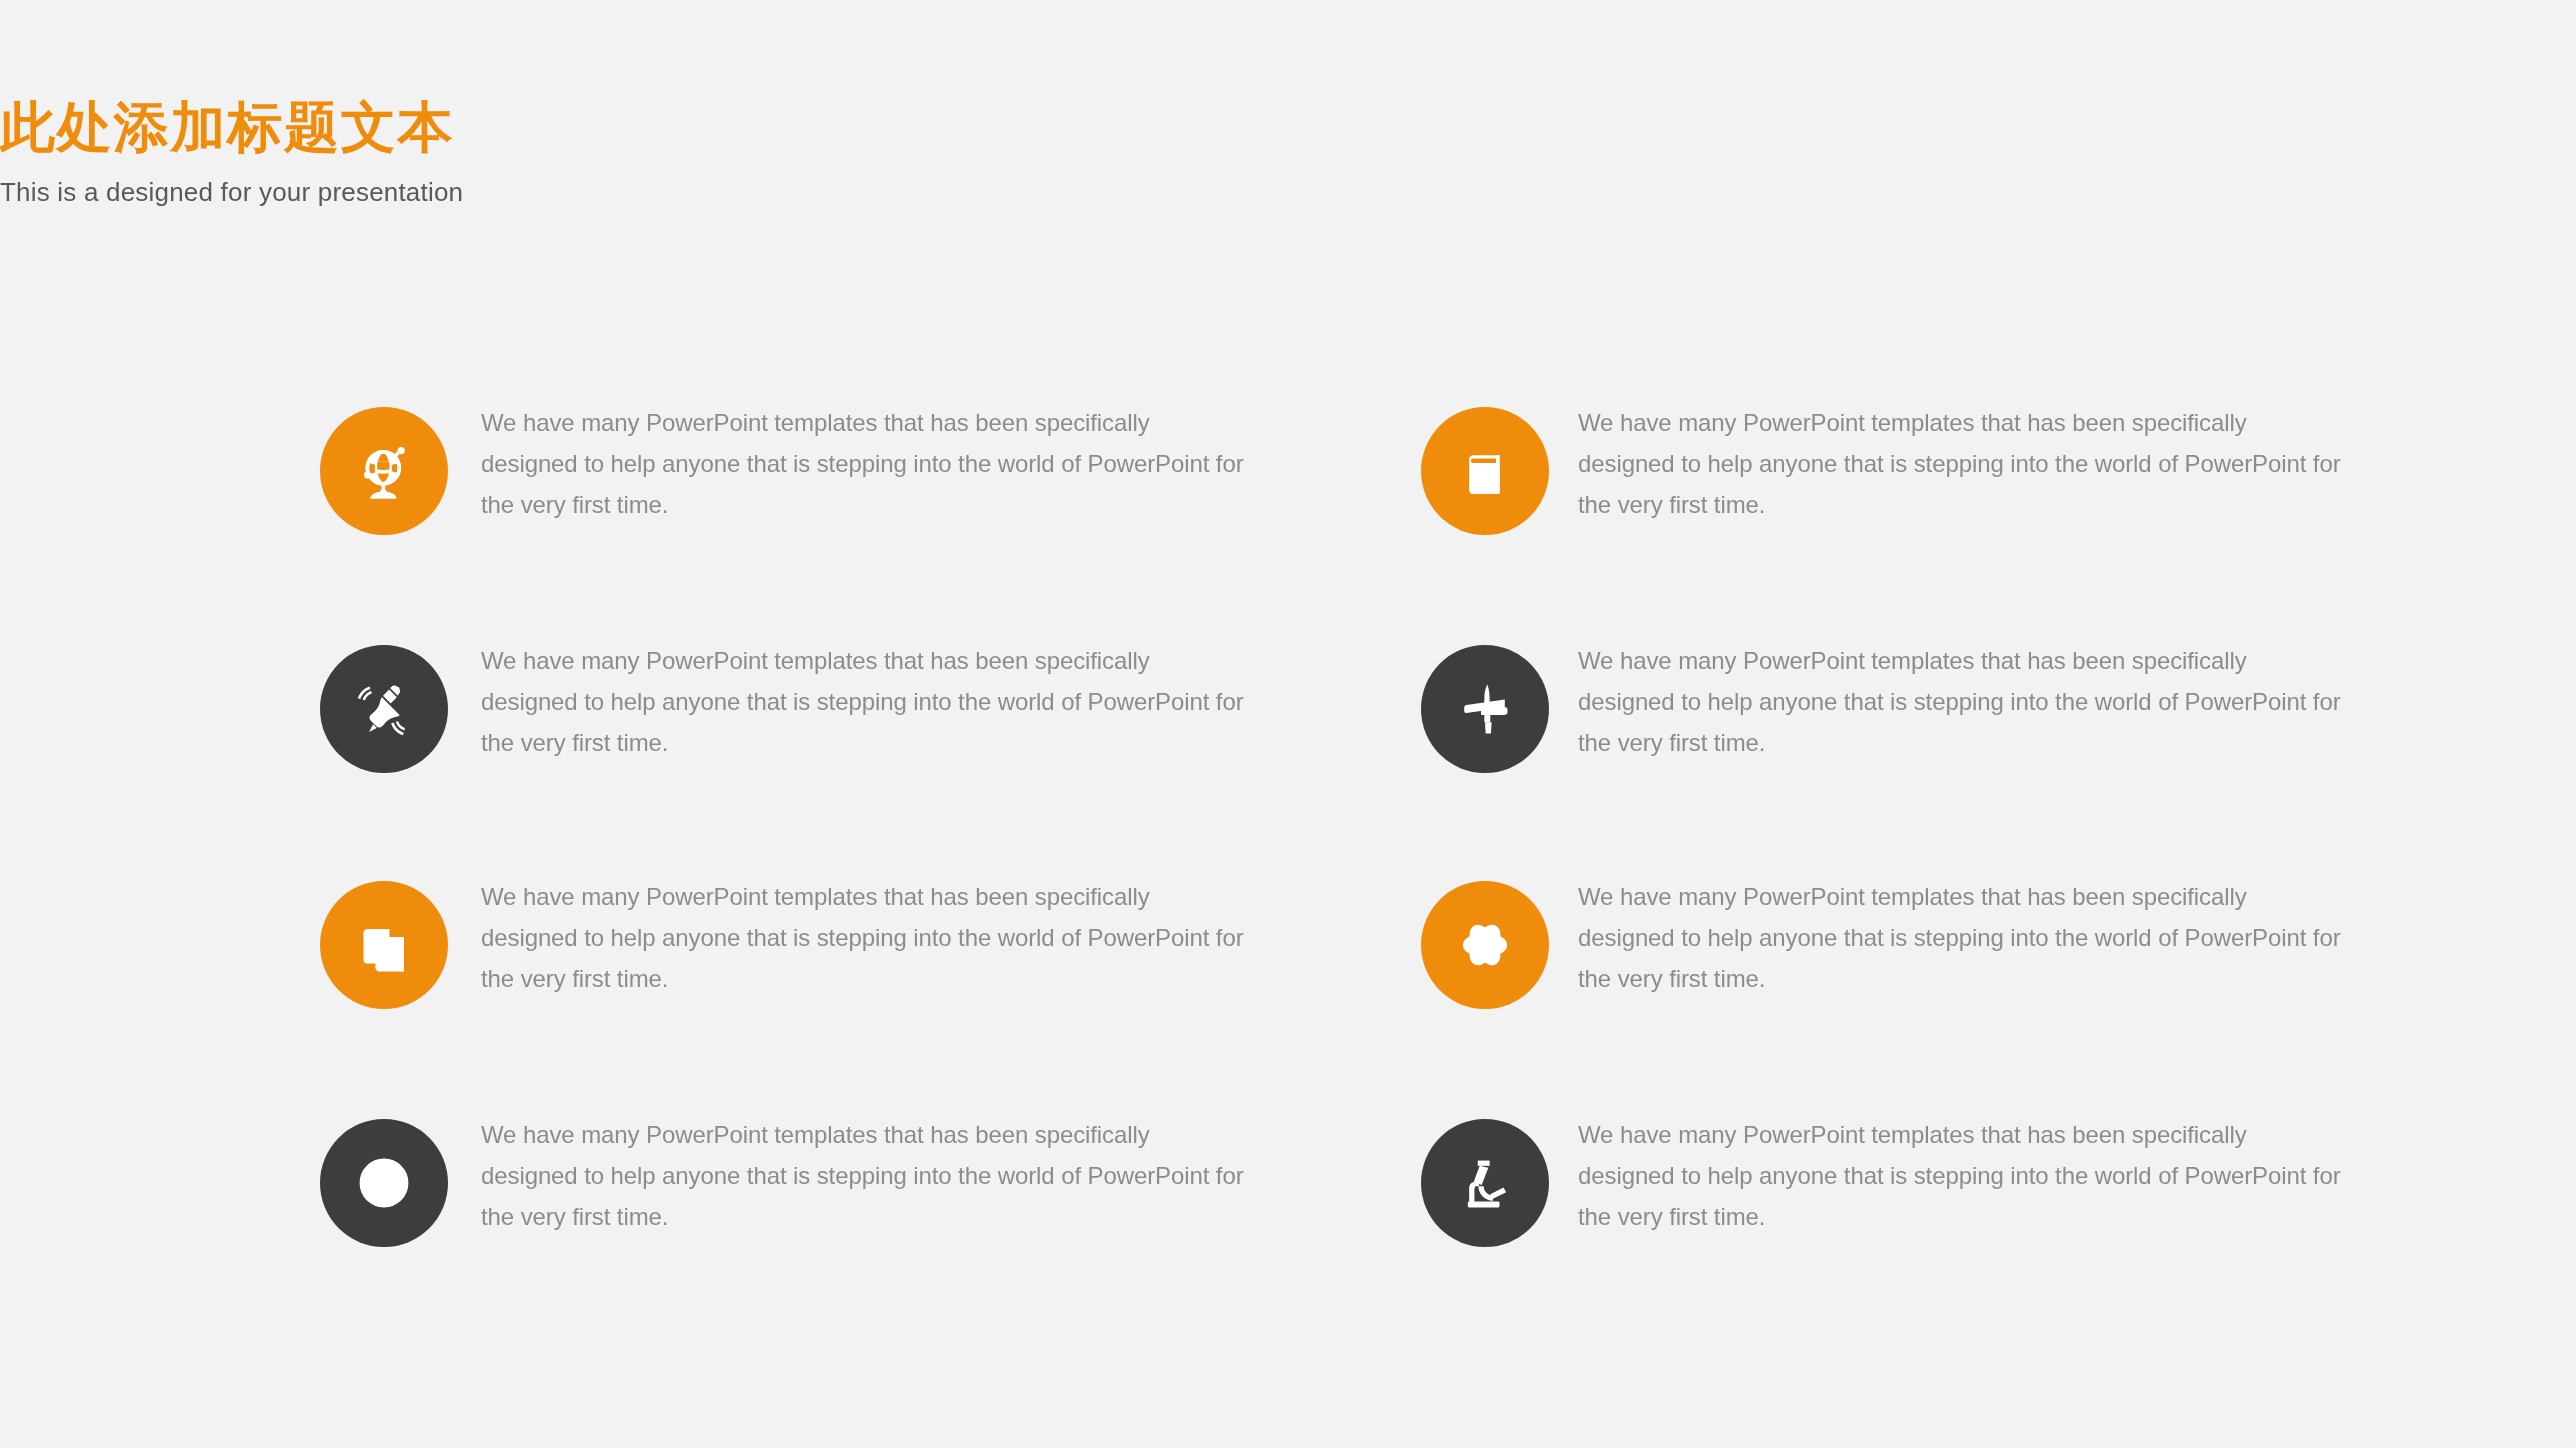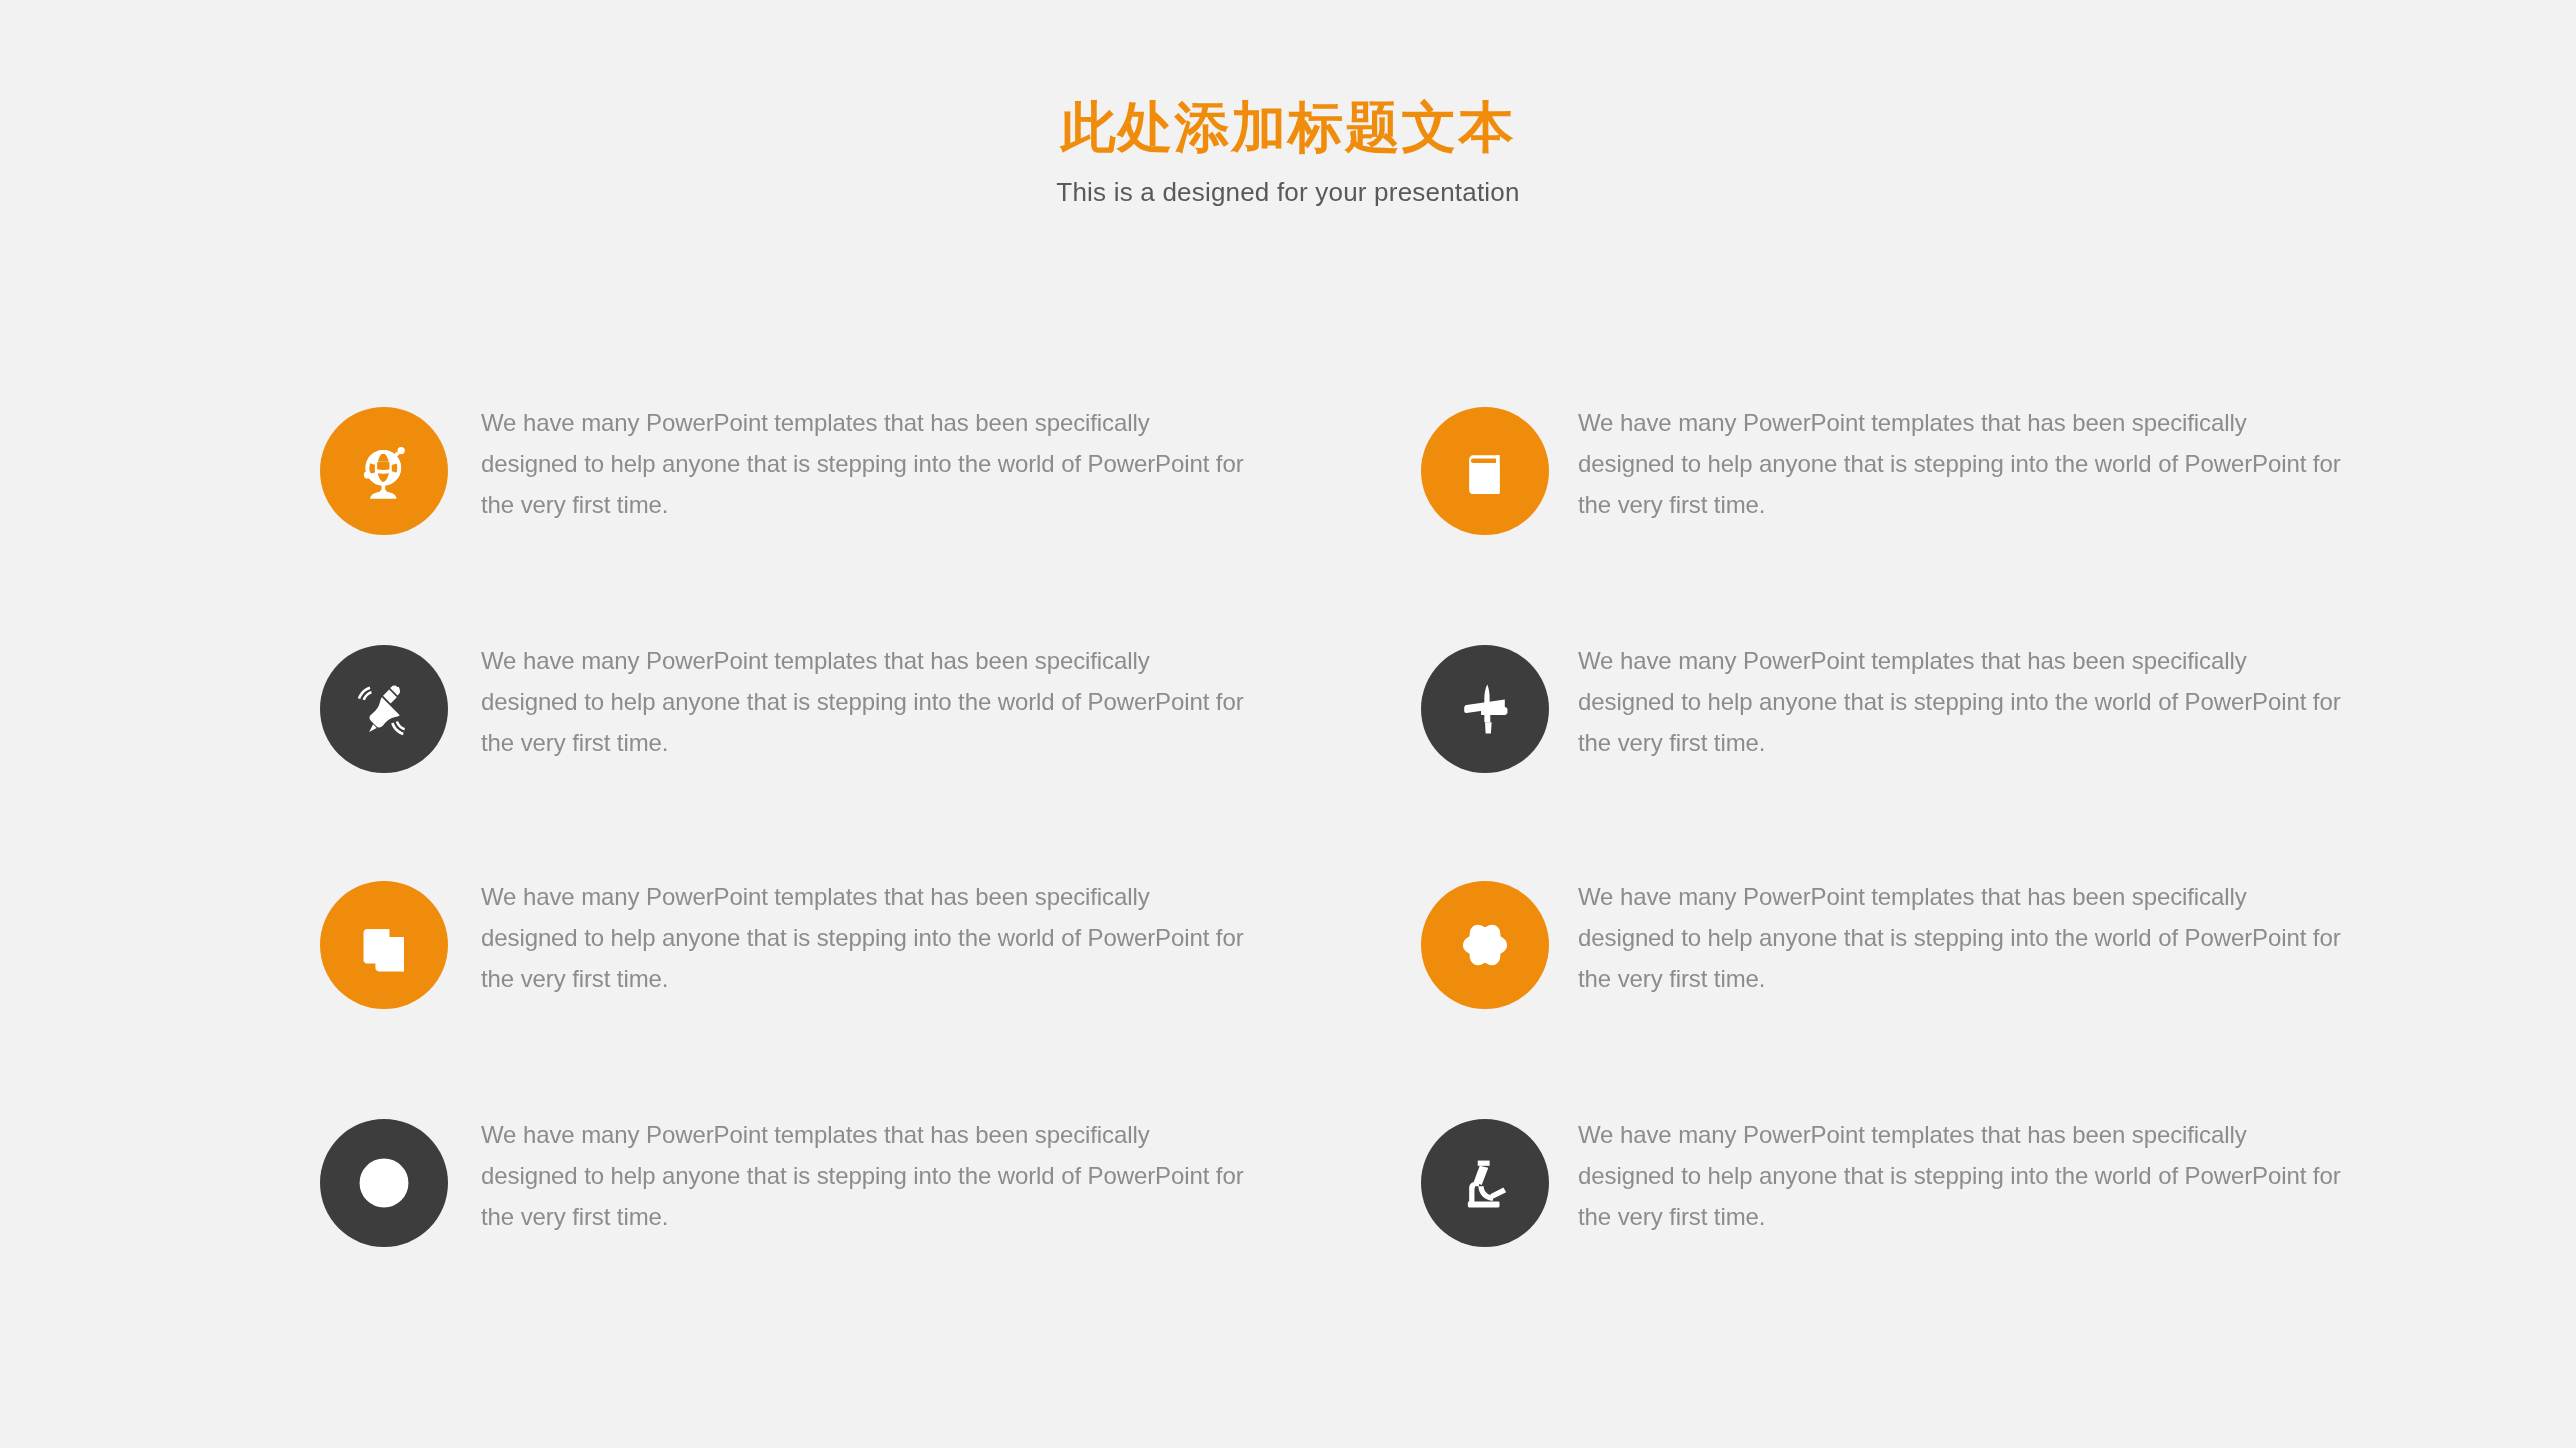--- a/index.html
+++ b/index.html
@@ -14,21 +14,20 @@
     overflow: hidden;
     position: relative;
   }
 
   
   .header {
     position: absolute;
     left: 0;
     top: 100px;
     width: 2576px;
-    text-align: center;
   }
   .slide-title {
     font-family: "DejaVu Sans", sans-serif;
     font-size: 55px;
     font-weight: bold;
     color: #f08c0c;
     letter-spacing: 1.8px;
     line-height: 1.0;
     margin: 0;
     white-space: nowrap;

